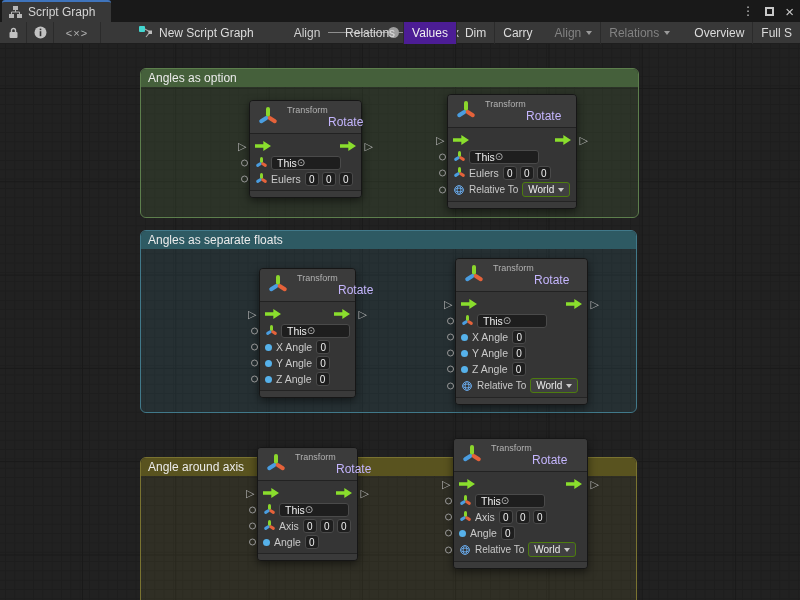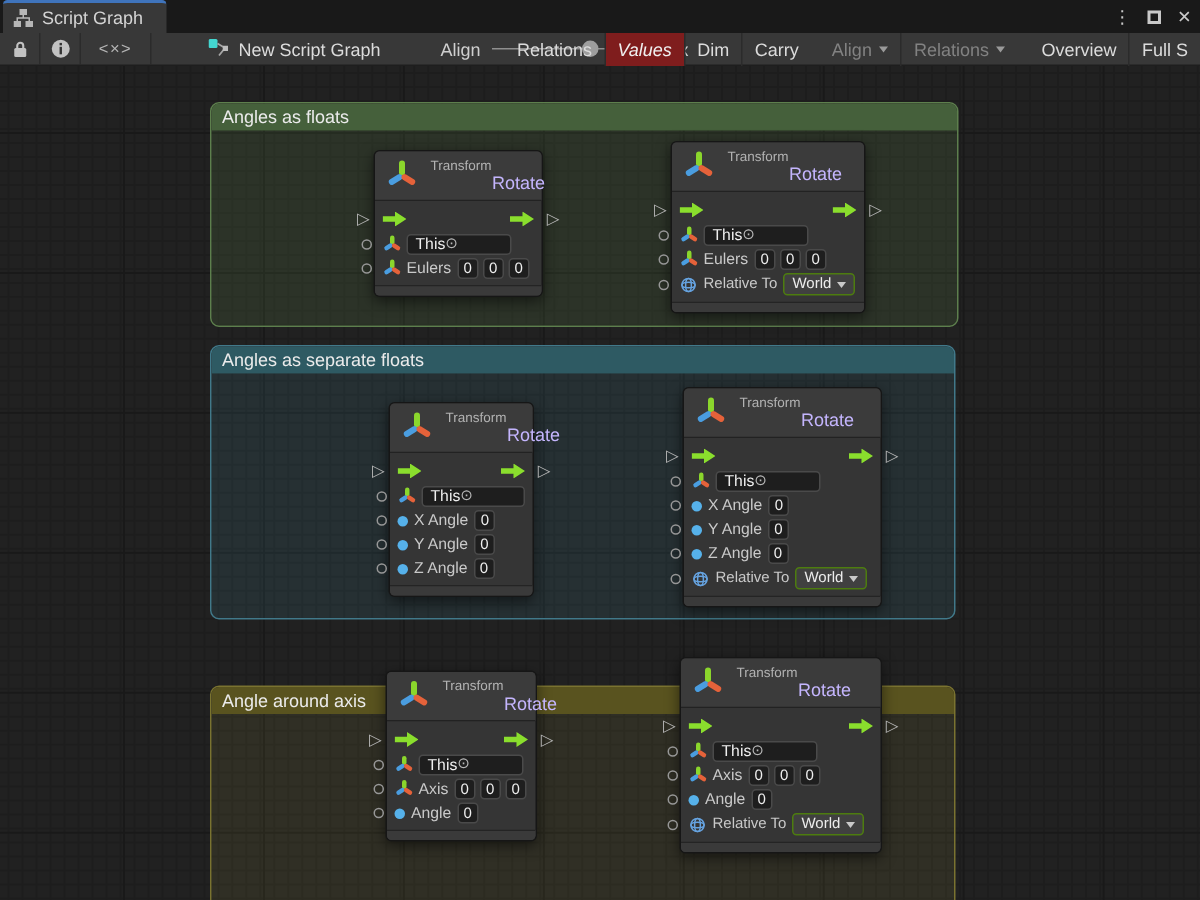--- a/index.html
+++ b/index.html
@@ -25,21 +25,21 @@
   .sep { width:1px; background:#2b2b2b; }
   .iconbtn { width:26px; display:flex; align-items:center; justify-content:center; }
   .codebtn { width:46px; color:#b4b4b4; font-size:11px; letter-spacing:1px; }
   .newgraph { display:flex; align-items:center; gap:6px; margin-left:32px; padding:0 6px; }
   .zoomlbl { margin-left:34px; display:flex; align-items:center; color:#cfcfcf; }
   .slider { position:relative; width:102px; height:22px; margin-left:8px; }
   .strack { position:absolute; left:0; right:0; top:10px; height:1px; background:#8f8f8f; }
   .sknob { position:absolute; top:5px; left:58%; width:11px; height:11px; border-radius:50%; background:#9e9e9e; }
   .zoomval { margin-left:6px; display:flex; align-items:center; color:#cfcfcf; }
   .tright { position:absolute; right:0; top:0; height:22px; display:flex; align-items:stretch; }
-  .tbtn.active { background:#7f1d1d; color:#f0f0f0;font-style:italic; }
+  .tbtn.active { background:#4c1d95; color:#f0f0f0; }
   .tbtn.disabled { color:#828282; }
   .tcaret { width:0; height:0; border-left:3.5px solid transparent; border-right:3.5px solid transparent;
     border-top:4px solid #9a9a9a; margin-left:5px; }
   .gap6 { width:6px; } .gap8 { width:8px; }
 
   
   .canvas { position:absolute; left:0; top:44px; width:800px; height:556px; background-color:#212121;
     background-image:
       linear-gradient(to right,#191919 1px,transparent 1px),
       linear-gradient(to bottom,#191919 1px,transparent 1px),
@@ -183,21 +183,21 @@
       <div class="tbtn">Overview</div>
       <div class="sep"></div>
       <div class="tbtn">Full S</div>
     </div>
   </div>
 
   <div class="canvas">
 
     <div class="group" style="left: 140px; top: 24px; width: 499px; height: 150px; border-color: rgb(93, 127, 77);">
       <div class="ghead" style="background: rgb(69, 96, 59);">
-        <span>Angles as floats</span>
+        <span>Angles as option</span>
       </div>
       <div class="gbody" style="background: rgba(106, 148, 80, 0.16);"></div>
     </div>
 
     <div class="group" style="left: 140px; top: 186px; width: 497px; height: 183px; border-color: rgb(65, 121, 138);">
       <div class="ghead" style="background: rgb(46, 90, 99);">
         <span>Angles as separate floats</span>
       </div>
       <div class="gbody" style="background: rgba(73, 142, 160, 0.14);"></div>
     </div>

